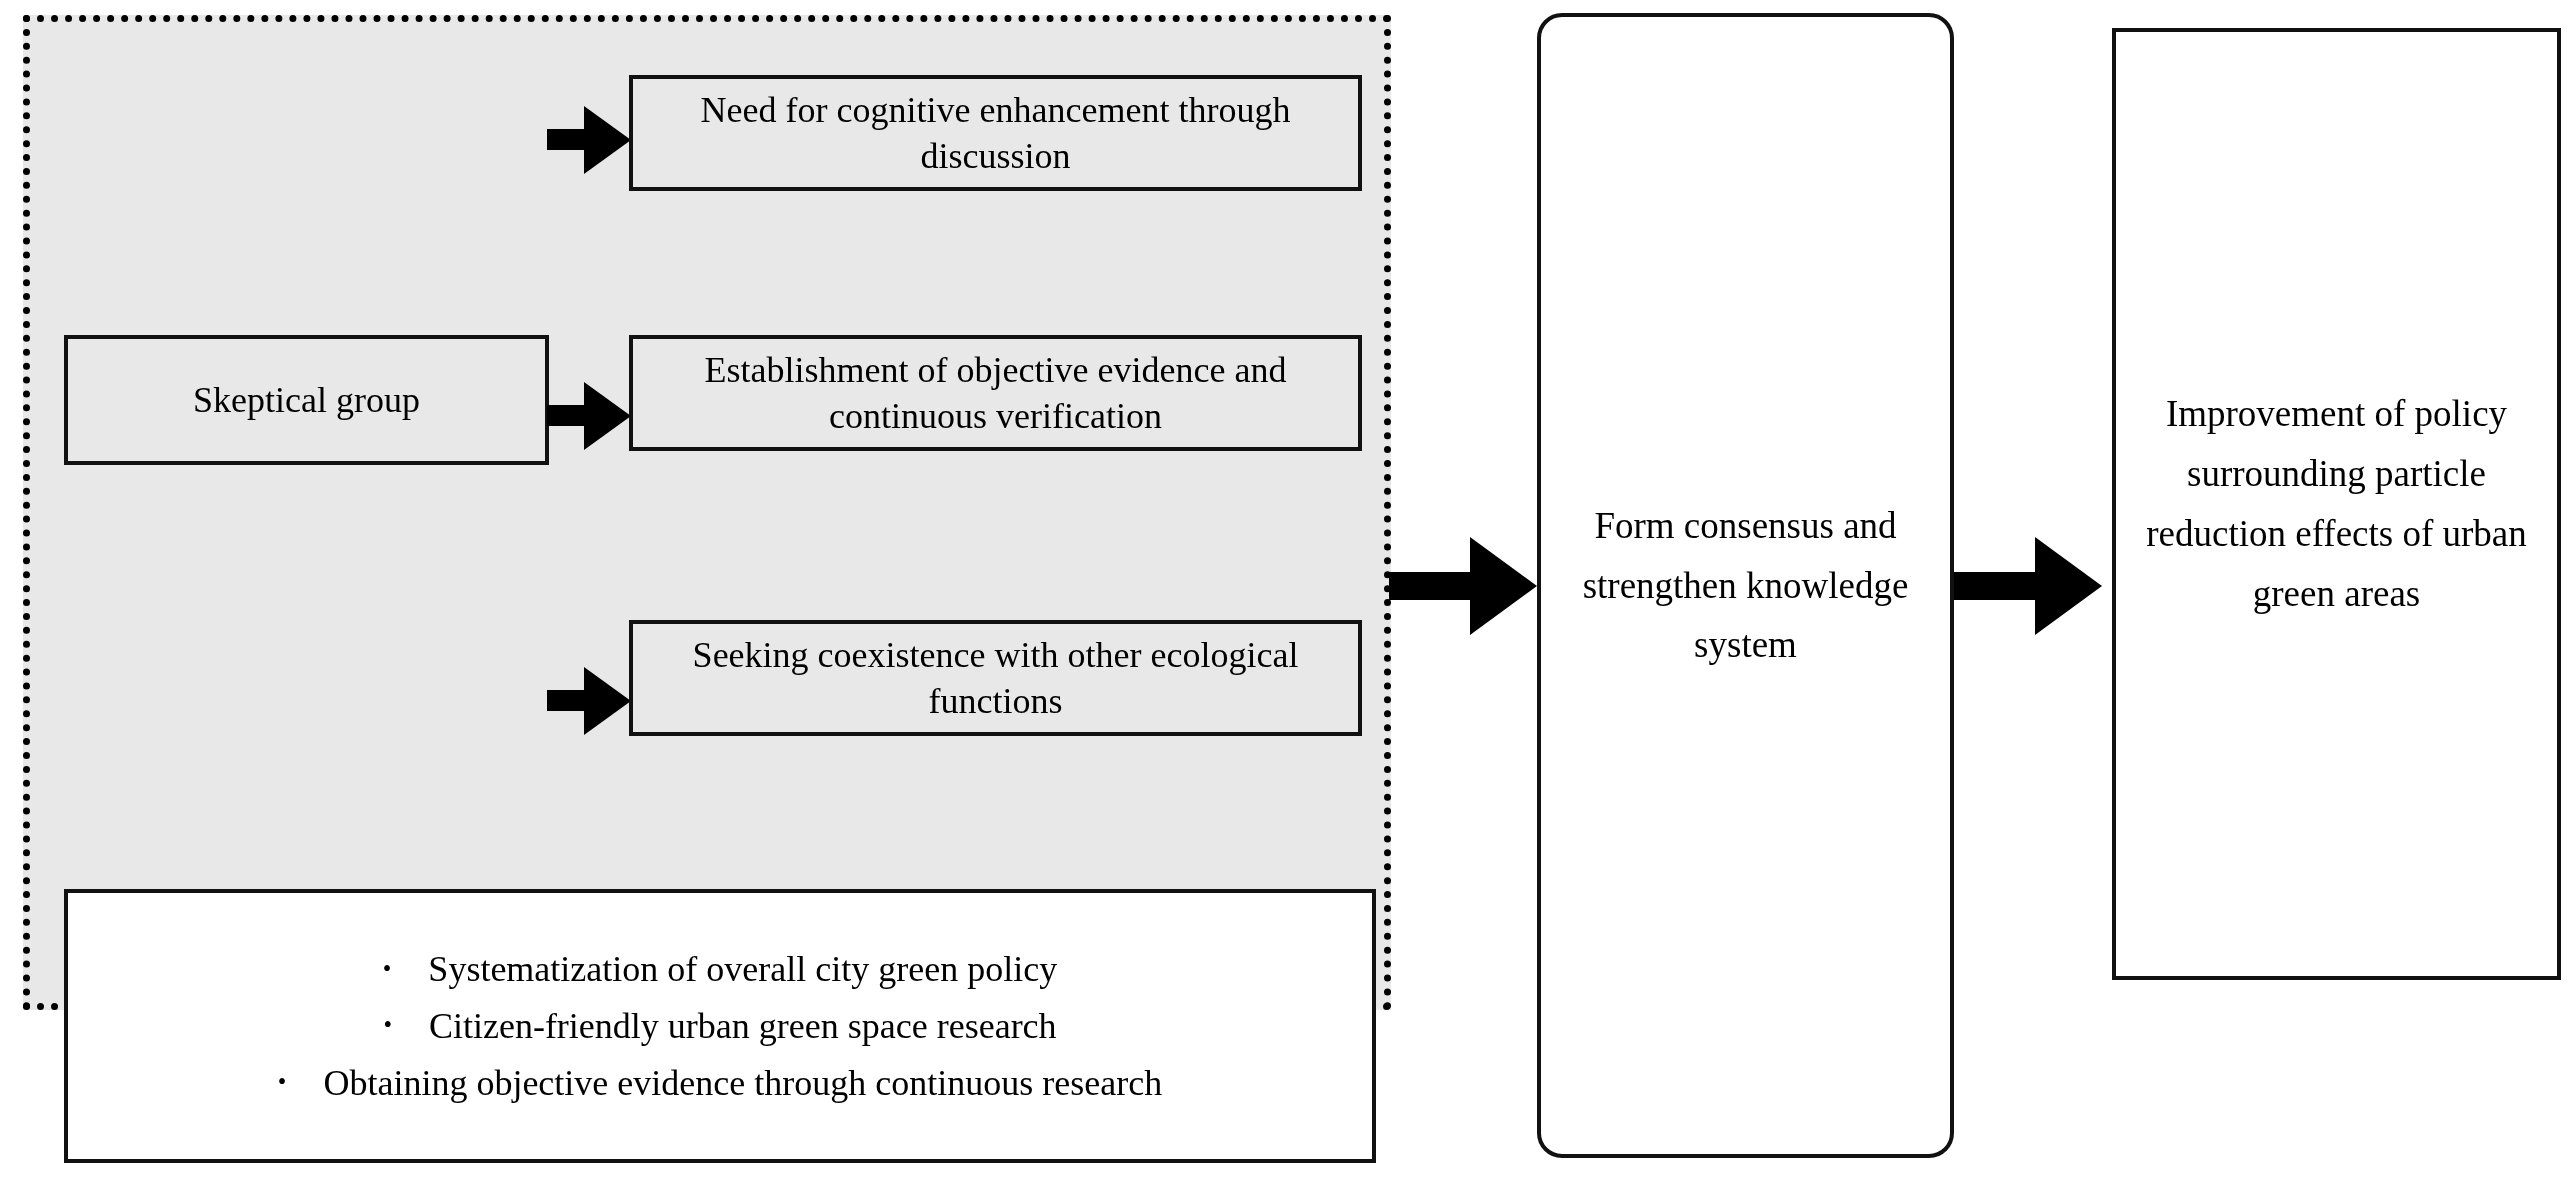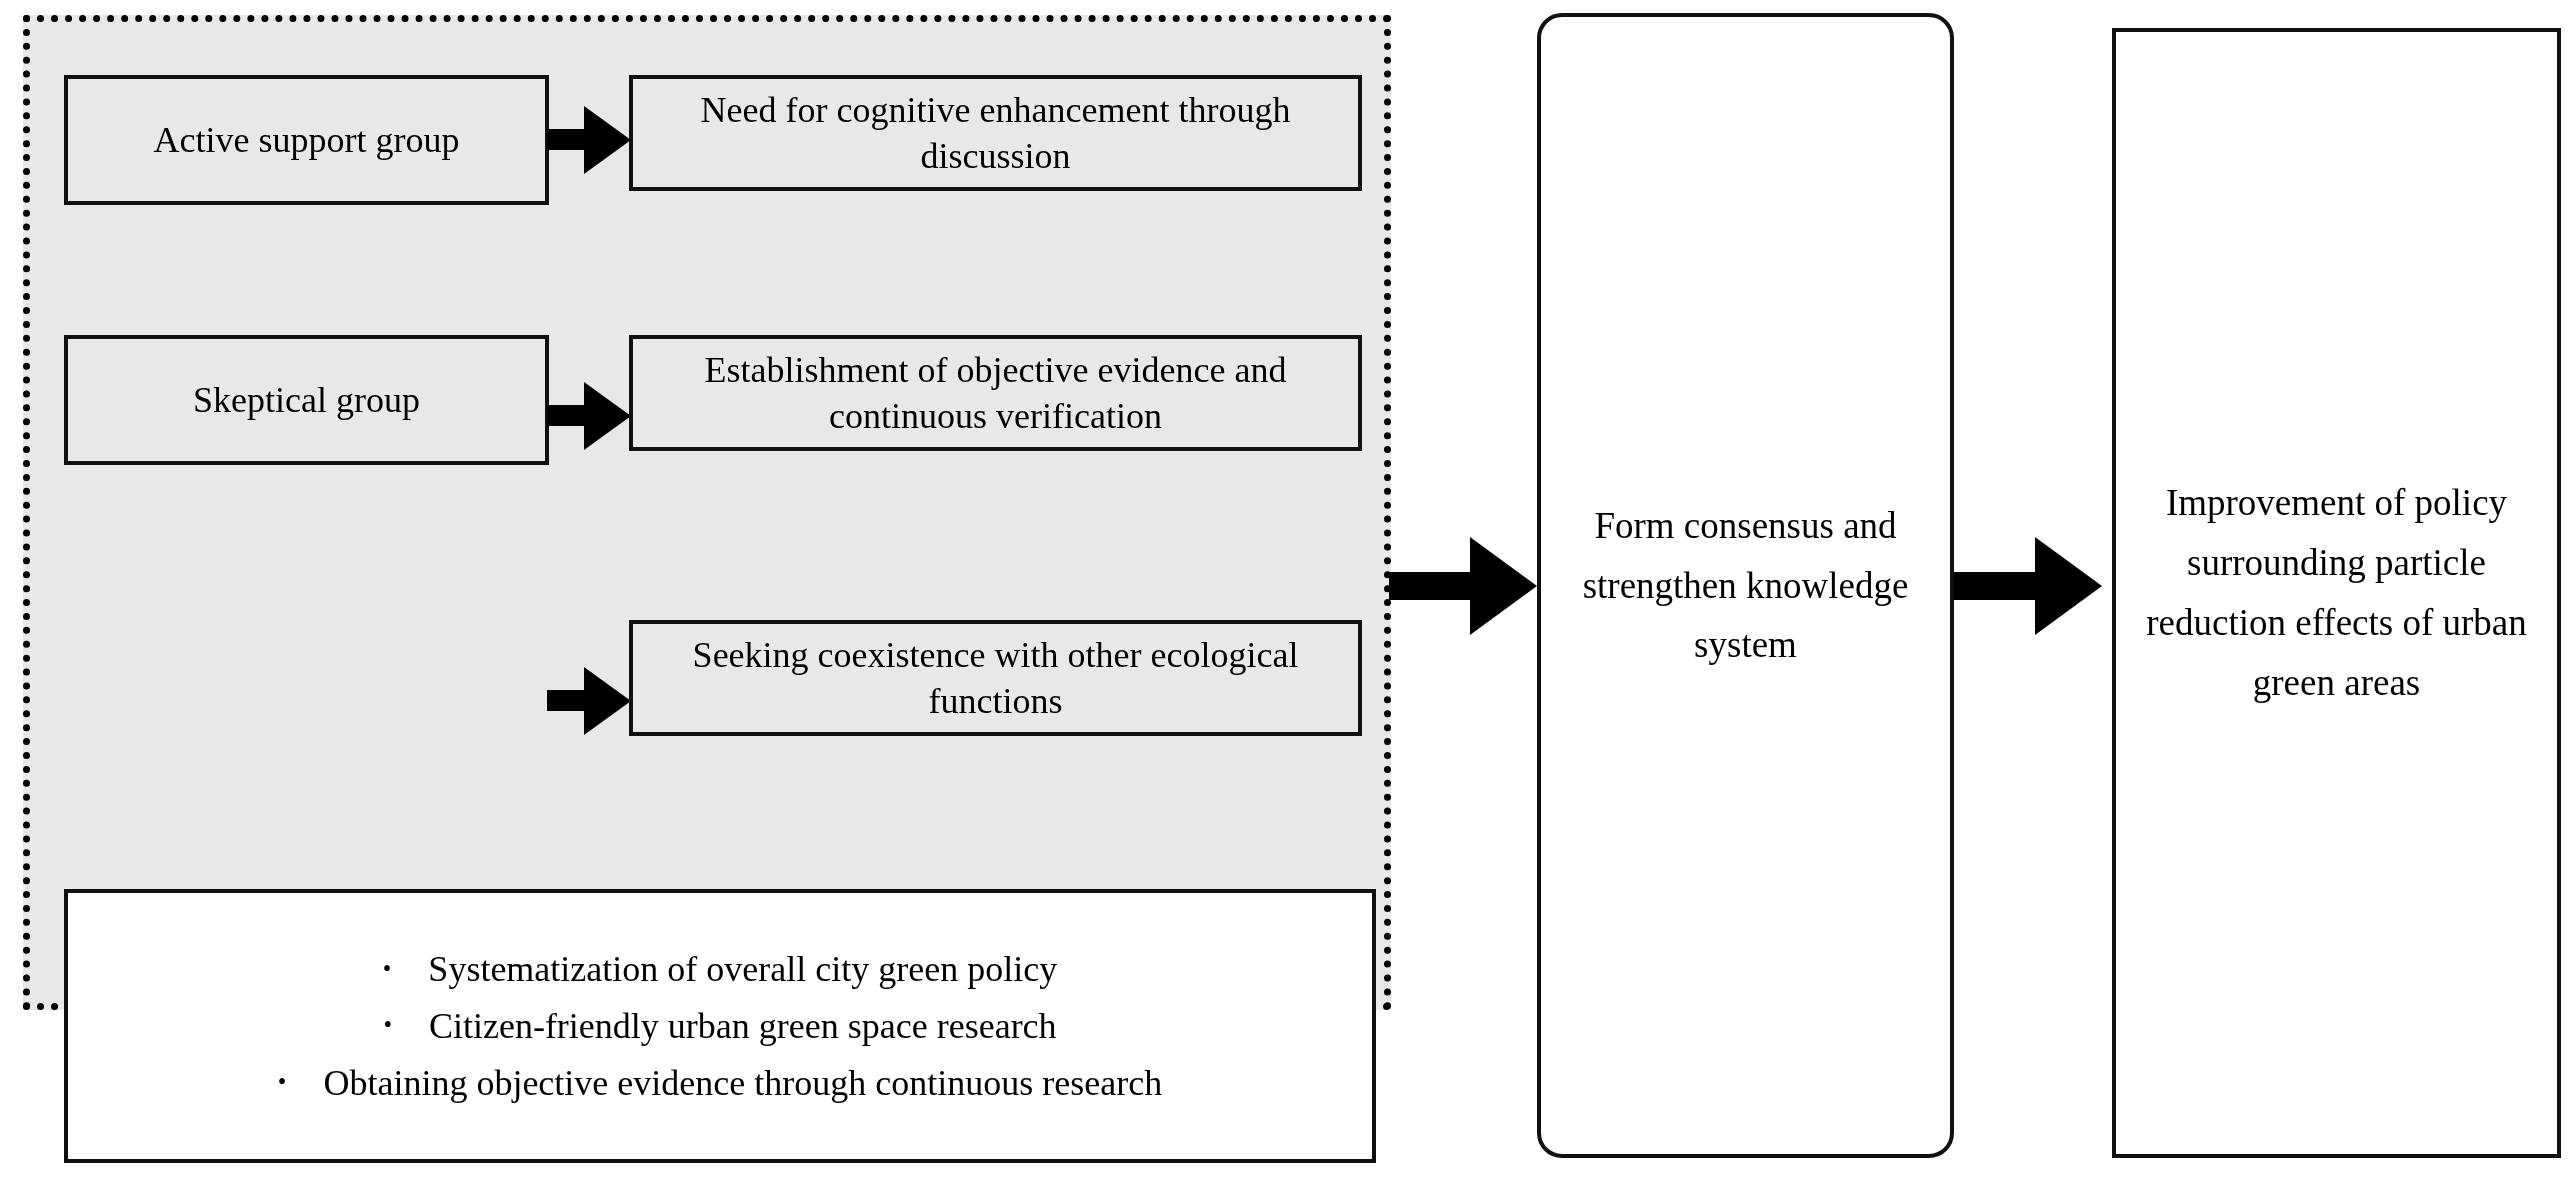--- a/index.html
+++ b/index.html
@@ -118,21 +118,21 @@
     left: 1537px;
     top: 13px;
     width: 417px;
     height: 1145px;
     border-radius: 25px;
   }
   .outcome.o2 {
     left: 2112px;
     top: 28px;
     width: 449px;
-    height: 1130px;
+    height: 952px;
   }
 
   
   .arrow {
     position: absolute;
     display: flex;
     align-items: center;
   }
   .arrow .shaft {
     height: 100%;
@@ -164,23 +164,20 @@
   .arrow-lg.b1 { left: 1389px; top: 572px; width: 148px; }
   .arrow-lg.b2 { left: 1954px; top: 572px; width: 158px; }
 </style>
 </head>
 <body>
 
 <div id="canvas">
 
   <div class="dotted-group"></div>
 
-  <div class="node node-gray grp-box g1">
-    <span class="label">Active support group</span>
-  </div>
   <div class="node node-gray grp-box g2">
     <span class="label">Skeptical group</span>
   </div>
 
   <div class="arrow arrow-sm a1">
     <div class="shaft"></div>
     <div class="head"></div>
   </div>
   <div class="arrow arrow-sm a2">
     <div class="shaft"></div>

